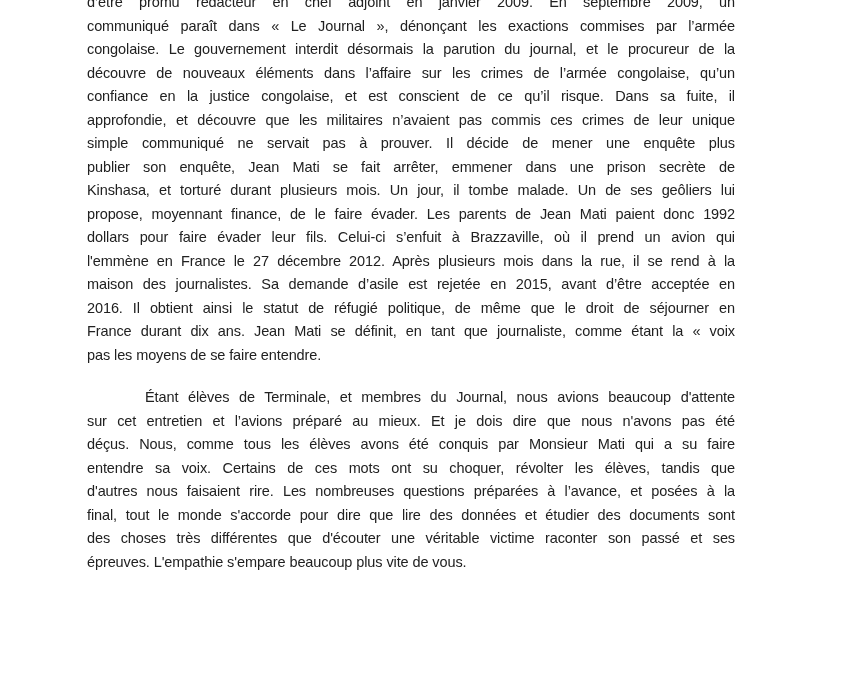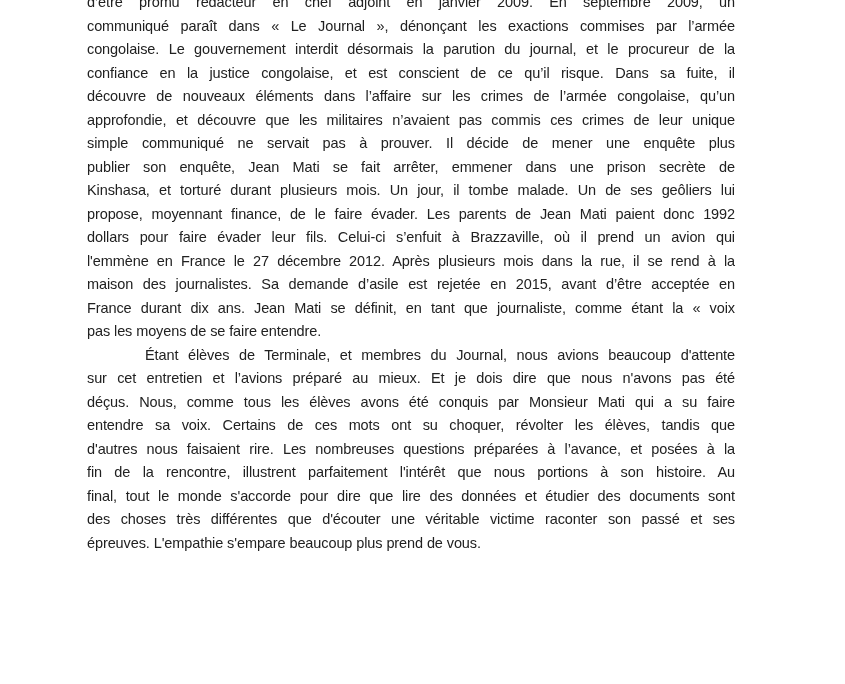--- a/index.html
+++ b/index.html
@@ -19,20 +19,21 @@
     top: -9px;
     width: 648px;
     color: #212121;
     font-size: 14.5px;
     letter-spacing: -0.1px;
   }
   .paragraph {
     margin: 0;
   }
   .paragraph.spaced {
+    margin-top: 19px;
   }
   .text-line {
     height: 23.5px;
     line-height: 23.5px;
     overflow: hidden;
     text-align: justify;
     text-align-last: justify;
     white-space: normal;
   }
   .text-line.last-line {
@@ -43,37 +44,37 @@
   }
 </style>
 </head>
 <body>
 
 <div class="page">
     <div class="paragraph">
       <div class="text-line">d’être promu rédacteur en chef adjoint en janvier 2009. En septembre 2009, un</div>
       <div class="text-line">communiqué paraît dans « Le Journal », dénonçant les exactions commises par l’armée</div>
       <div class="text-line">congolaise. Le gouvernement interdit désormais la parution du journal, et le procureur de la</div>
+      <div class="text-line">découvre de nouveaux éléments dans l’affaire sur les crimes de l’armée congolaise, qu’un</div>
       <div class="text-line">confiance en la justice congolaise, et est conscient de ce qu’il risque. Dans sa fuite, il</div>
-      <div class="text-line">découvre de nouveaux éléments dans l’affaire sur les crimes de l’armée congolaise, qu’un</div>
       <div class="text-line">approfondie, et découvre que les militaires n’avaient pas commis ces crimes de leur unique</div>
       <div class="text-line">simple communiqué ne servait pas à prouver. Il décide de mener une enquête plus</div>
       <div class="text-line">publier son enquête, Jean Mati se fait arrêter, emmener dans une prison secrète de</div>
       <div class="text-line">Kinshasa, et torturé durant plusieurs mois. Un jour, il tombe malade. Un de ses geôliers lui</div>
       <div class="text-line">propose, moyennant finance, de le faire évader. Les parents de Jean Mati paient donc 1992</div>
       <div class="text-line">dollars pour faire évader leur fils. Celui-ci s’enfuit à Brazzaville, où il prend un avion qui</div>
       <div class="text-line">l'emmène en France le 27 décembre 2012. Après plusieurs mois dans la rue, il se rend à la</div>
       <div class="text-line">maison des journalistes. Sa demande d’asile est rejetée en 2015, avant d’être acceptée en</div>
+      <div class="text-line">2016. Il obtient ainsi le statut de réfugié politique, de même que le droit de séjourner en</div>
       <div class="text-line">France durant dix ans. Jean Mati se définit, en tant que journaliste, comme étant la « voix</div>
       <div class="text-line last-line">pas les moyens de se faire entendre.</div>
     </div>
     <div class="paragraph spaced">
       <div class="text-line indent">Étant élèves de Terminale, et membres du Journal, nous avions beaucoup d'attente</div>
       <div class="text-line">sur cet entretien et l’avions préparé au mieux. Et je dois dire que nous n'avons pas été</div>
       <div class="text-line">déçus. Nous, comme tous les élèves avons été conquis par Monsieur Mati qui a su faire</div>
       <div class="text-line">entendre sa voix. Certains de ces mots ont su choquer, révolter les élèves, tandis que</div>
       <div class="text-line">d'autres nous faisaient rire. Les nombreuses questions préparées à l’avance, et posées à la</div>
-      <div class="text-line">fin de la rencontre, illustrent parfaitement l'intérêt que nous portions à son histoire. Au</div>
       <div class="text-line">final, tout le monde s'accorde pour dire que lire des données et étudier des documents sont</div>
       <div class="text-line">des choses très différentes que d'écouter une véritable victime raconter son passé et ses</div>
-      <div class="text-line last-line">épreuves. L'empathie s'empare beaucoup plus prend de vous.</div>
+      <div class="text-line last-line">épreuves. L'empathie s'empare beaucoup plus vite de vous.</div>
     </div>
   </div>
 
 </body></html>

